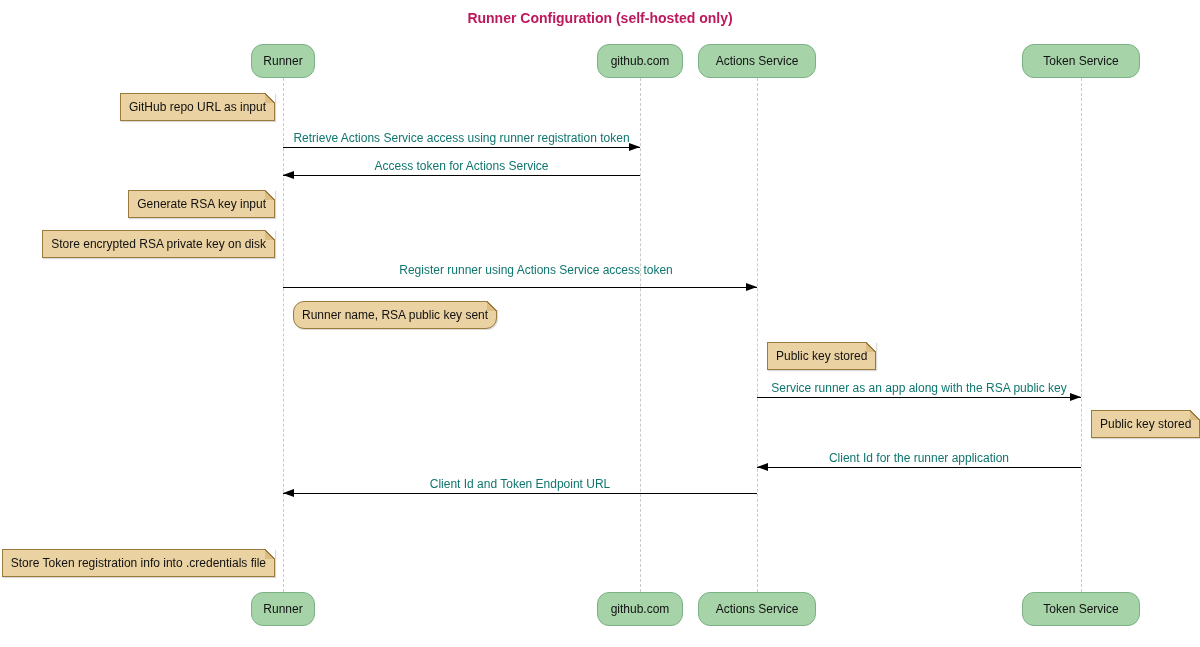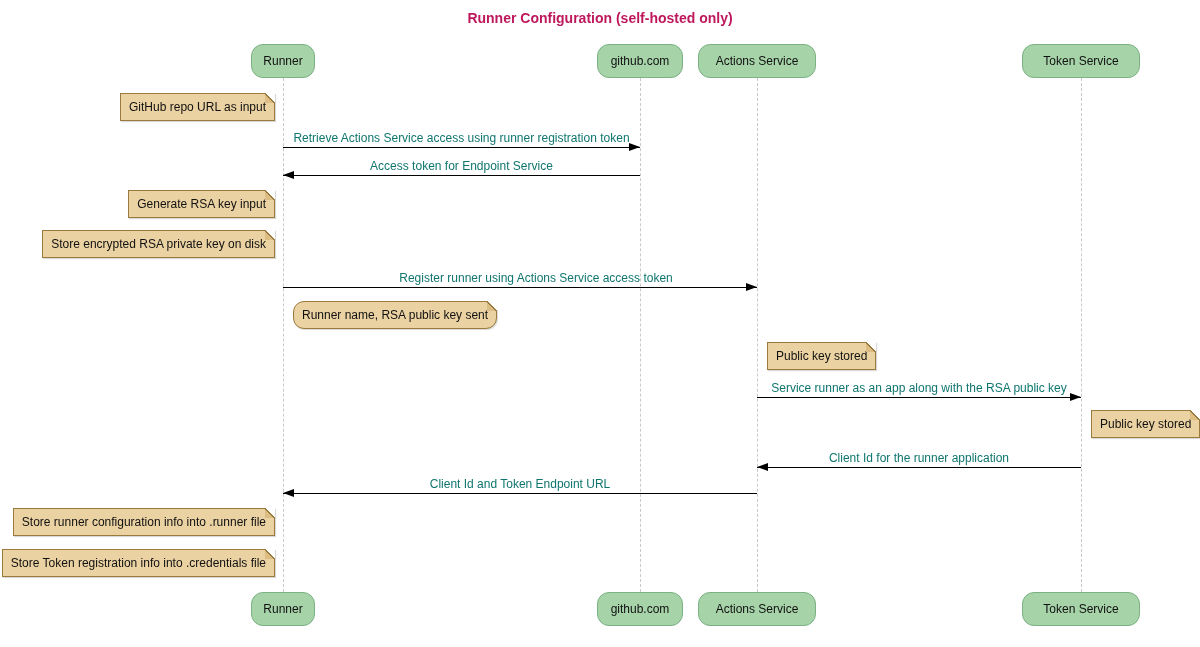--- a/index.html
+++ b/index.html
@@ -64,24 +64,24 @@
       <div class="participant" style="left: 597px; top: 592px; min-width: 86px;">github.com</div>
       <div class="lifeline" style="left: 756.5px; top: 78px; height: 514px;"></div>
       <div class="participant" style="left: 698px; top: 44px; min-width: 118px;">Actions Service</div>
       <div class="participant" style="left: 698px; top: 592px; min-width: 118px;">Actions Service</div>
       <div class="lifeline" style="left: 1080.5px; top: 78px; height: 514px;"></div>
       <div class="participant" style="left: 1022px; top: 44px; min-width: 118px;">Token Service</div>
       <div class="participant" style="left: 1022px; top: 592px; min-width: 118px;">Token Service</div>
       <div class="msg-label" style="left: 283px; width: 357px; top: 131px;">Retrieve Actions Service access using runner registration token</div>
       <div class="msg-line" style="left: 283px; width: 357px; top: 147px;"></div>
       <div class="arrowhead right" style="top: 143px; left: 629px;"></div>
-      <div class="msg-label" style="left: 283px; width: 357px; top: 159px;">Access token for Endpoint Service</div>
+      <div class="msg-label" style="left: 283px; width: 357px; top: 159px;">Access token for Actions Service</div>
       <div class="msg-line" style="left: 283px; width: 357px; top: 175px;"></div>
       <div class="arrowhead left" style="top: 171px; left: 283px;"></div>
-      <div class="msg-label" style="left: 283px; width: 474px; top: 271px; padding-left: 16px;">Register runner using Actions Service access token</div>
+      <div class="msg-label" style="left: 283px; width: 474px; top: 263px; padding-left: 16px;">Register runner using Actions Service access token</div>
       <div class="msg-line" style="left: 283px; width: 474px; top: 287px;"></div>
       <div class="arrowhead right" style="top: 283px; left: 746px;"></div>
       <div class="msg-label" style="left: 757px; width: 324px; top: 381px;">Service runner as an app along with the RSA public key</div>
       <div class="msg-line" style="left: 757px; width: 324px; top: 397px;"></div>
       <div class="arrowhead right" style="top: 393px; left: 1070px;"></div>
       <div class="msg-label" style="left: 757px; width: 324px; top: 451px;">Client Id for the runner application</div>
       <div class="msg-line" style="left: 757px; width: 324px; top: 467px;"></div>
       <div class="arrowhead left" style="top: 463px; left: 757px;"></div>
       <div class="msg-label" style="left: 283px; width: 474px; top: 477px;">Client Id and Token Endpoint URL</div>
       <div class="msg-line" style="left: 283px; width: 474px; top: 493px;"></div>
@@ -103,22 +103,18 @@
         <div class="note-text">Runner name, RSA public key sent</div>
       </div>
       <div class="note" style="top: 342px; left: 767px;">
         <div class="fold"></div>
         <div class="note-text">Public key stored</div>
       </div>
       <div class="note" style="top: 410px; left: 1091px;">
         <div class="fold"></div>
         <div class="note-text">Public key stored</div>
       </div>
-      <div class="note" style="top: 508px; right: 925px;">
-        <div class="fold"></div>
-        <div class="note-text">Store runner configuration info into .runner file</div>
-      </div>
       <div class="note" style="top: 549px; right: 925px;">
         <div class="fold"></div>
         <div class="note-text">Store Token registration info into .credentials file</div>
       </div>
     </div>
 </div>
 
 </body></html>

